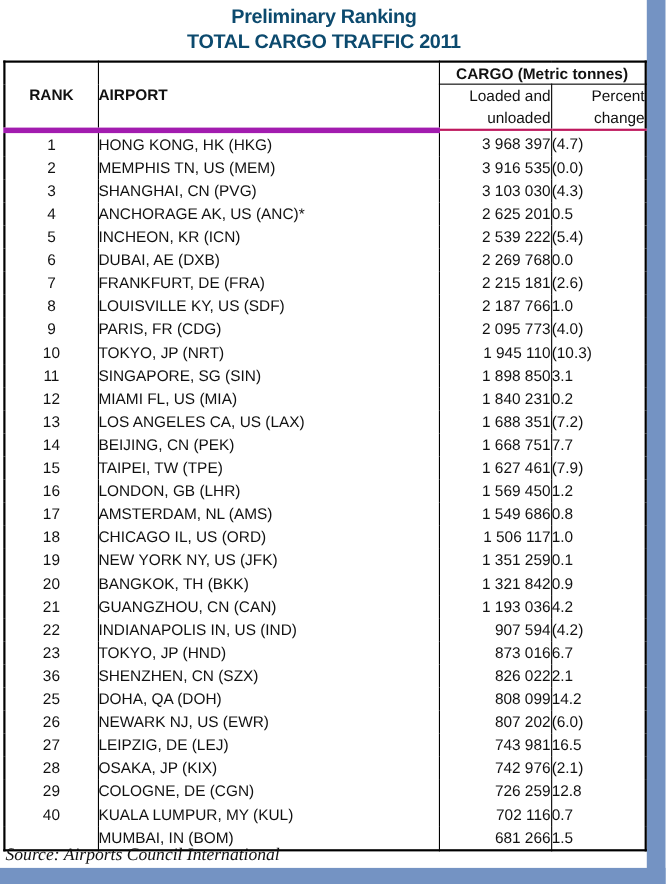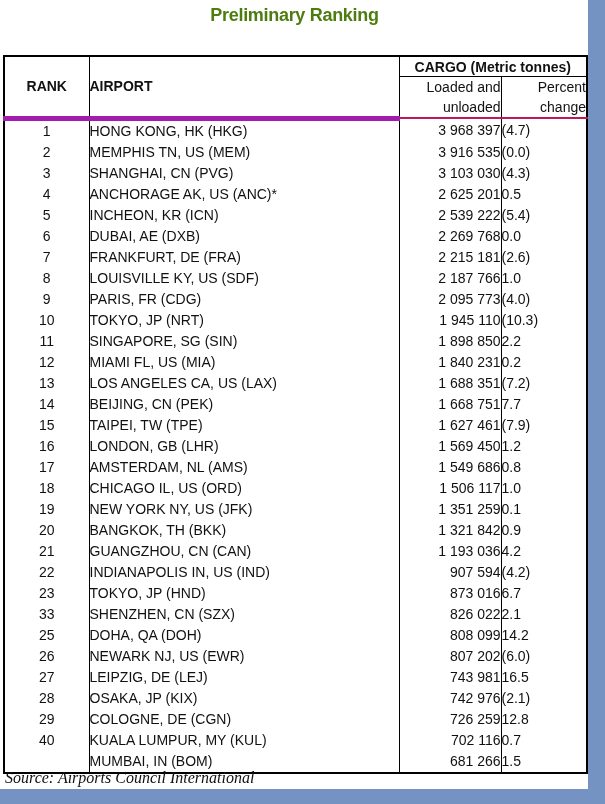--- a/index.html
+++ b/index.html
@@ -19,21 +19,21 @@
     position: absolute; left: 0; bottom: 0;
     width: 605px; height: 15px;
   }
   .title-block {
     position: absolute; top: 4px; left: 3px; width: 583px;
     text-align: center;
     font-weight: bold;
     font-size: 18px;
     line-height: 23px;
     letter-spacing: -0.3px;
-    color: #4d7c0f;
+    color: #0c4a6e;
   }
   table.cargo {
     position: absolute; top: 55px; left: 3px;
     width: 583px;
     border-collapse: collapse;
     table-layout: fixed;
   }
   table.cargo { border: 2px solid #000000; }
   table.cargo th, table.cargo td {
     border-left: 1px solid #000000;
@@ -92,20 +92,21 @@
   }
 </style>
 </head>
 <body>
 
 <div class="frame-right" style="background: rgb(116, 147, 195);"></div>
 <div class="frame-bottom" style="background: rgb(116, 147, 195);"></div>
 
 <div class="title-block">
   <div>Preliminary Ranking</div>
+  <div>TOTAL CARGO TRAFFIC 2011</div>
 </div>
 
 <table class="cargo">
   <colgroup>
     <col class="col-rank">
       <col class="col-airport">
       <col class="col-loaded">
       <col class="col-percent">
   </colgroup>
   <thead>
@@ -189,21 +190,21 @@
     <td class="c-rank">10</td>
     <td class="c-airport">TOKYO, JP (NRT)</td>
     <td class="c-loaded">1 945 110</td>
     <td class="c-percent">(10.3)</td>
   </tr>
 
   <tr>
     <td class="c-rank">11</td>
     <td class="c-airport">SINGAPORE, SG (SIN)</td>
     <td class="c-loaded">1 898 850</td>
-    <td class="c-percent">2.2</td>
+    <td class="c-percent">3.1</td>
   </tr>
 
   <tr>
     <td class="c-rank">12</td>
     <td class="c-airport">MIAMI FL, US (MIA)</td>
     <td class="c-loaded">1 840 231</td>
     <td class="c-percent">0.2</td>
   </tr>
 
   <tr>
@@ -277,21 +278,21 @@
   </tr>
 
   <tr>
     <td class="c-rank">23</td>
     <td class="c-airport">TOKYO, JP (HND)</td>
     <td class="c-loaded">873 016</td>
     <td class="c-percent">6.7</td>
   </tr>
 
   <tr>
-    <td class="c-rank">33</td>
+    <td class="c-rank">36</td>
     <td class="c-airport">SHENZHEN, CN (SZX)</td>
     <td class="c-loaded">826 022</td>
     <td class="c-percent">2.1</td>
   </tr>
 
   <tr>
     <td class="c-rank">25</td>
     <td class="c-airport">DOHA, QA (DOH)</td>
     <td class="c-loaded">808 099</td>
     <td class="c-percent">14.2</td>

